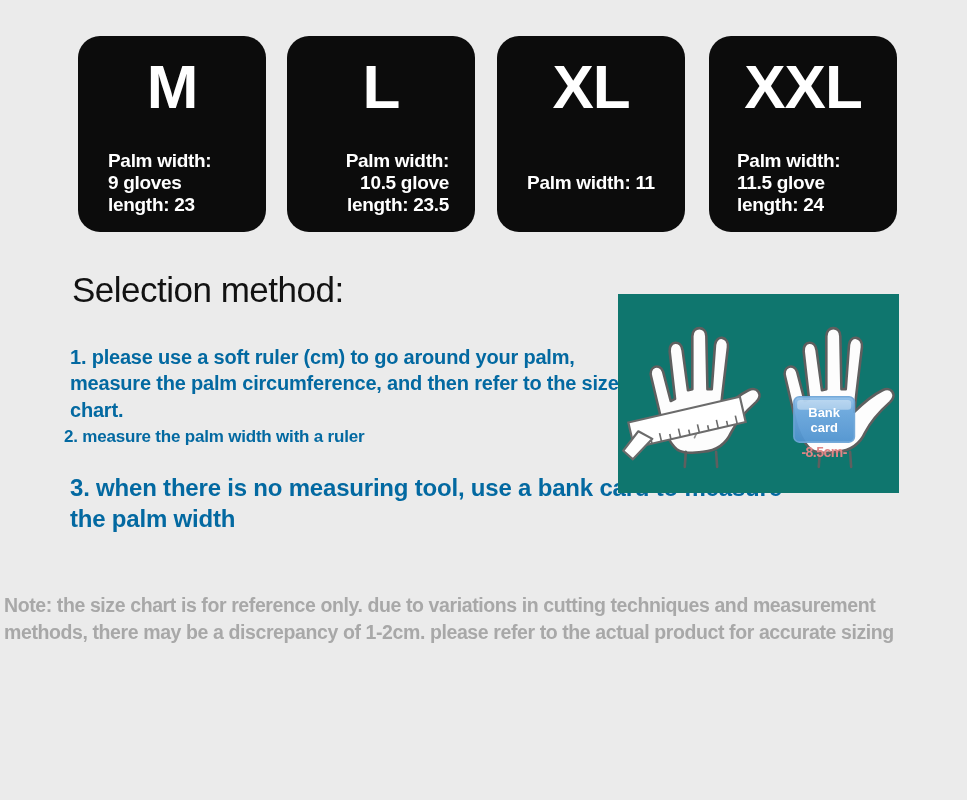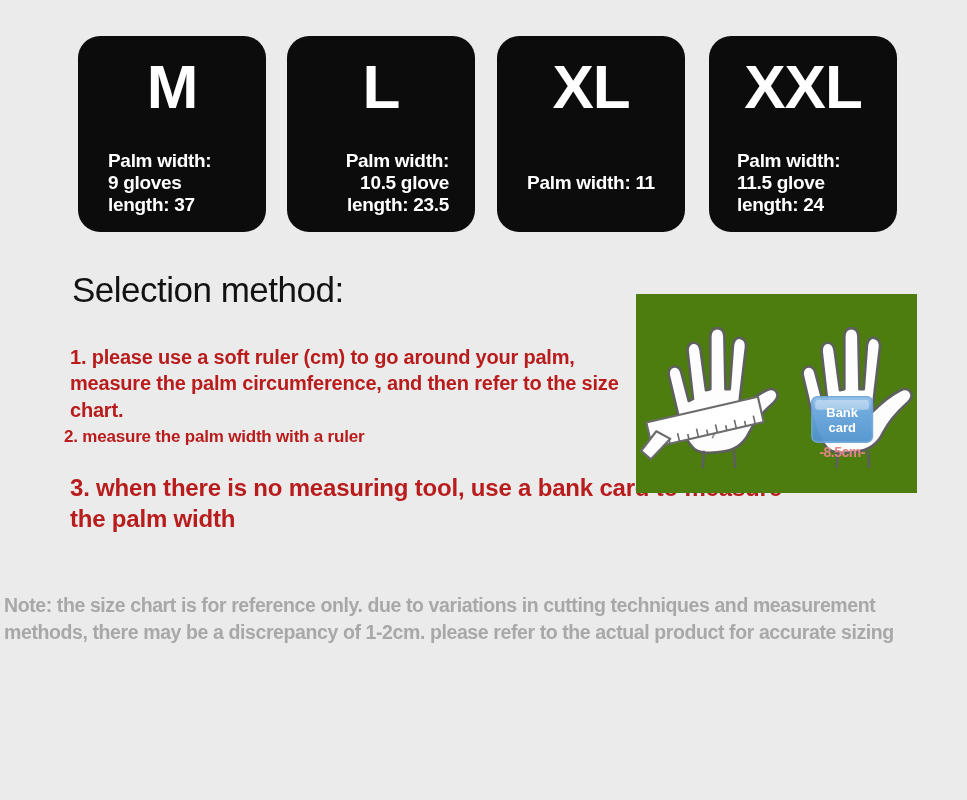--- a/index.html
+++ b/index.html
@@ -25,26 +25,26 @@
   }
   .card-m .card-details{padding-left:30px;text-align:left}
   .card-l .card-details{padding-right:26px;text-align:right}
   .card-xl .card-details{padding:0 5px;text-align:center}
   .card-xxl .card-details{padding-left:28px;text-align:left}
   
   .heading{
     position:absolute;left:72px;top:270px;margin:0;
     font-size:35px;font-weight:normal;letter-spacing:-0.5px;color:#121212;
   }
-  .step{position:absolute;margin:0;font-weight:bold;color:#b91c1c;}
+  .step{position:absolute;margin:0;font-weight:bold;color:#0369a1;}
   .step1{left:70px;top:344px;width:560px;font-size:20px;line-height:1.32;letter-spacing:-0.2px;}
   .step2{left:64px;top:427px;width:560px;font-size:17px;letter-spacing:-0.2px;}
   .step3{left:70px;top:473px;width:748px;font-size:24px;line-height:1.28;letter-spacing:-0.2px;}
   
-  .illus{position:absolute;left:636px;top:294px;width:281px;height:199px;background:#4d7c0f;}
+  .illus{position:absolute;left:618px;top:294px;width:281px;height:199px;background:#0f766e;}
   .hand-outline{fill:#fdfdfd;stroke:#5f5f5f;stroke-width:2.4;stroke-linejoin:round;stroke-linecap:round;}
   .wrist{fill:none;stroke:#5f5f5f;stroke-width:2.4;stroke-linecap:round;}
   .crease{fill:none;stroke:#909090;stroke-width:1.5;stroke-linecap:round;}
   .ruler{fill:#fff;stroke:#6b6b6b;stroke-width:2;}
   .ticks{stroke:#6b6b6b;stroke-width:1.5;fill:none;}
   .ruler-tail{fill:#fff;stroke:#6b6b6b;stroke-width:2;stroke-linejoin:round;}
   .bankcard{fill:url(#cardGrad);stroke:#6ea6d8;stroke-width:1.5;opacity:0.95;}
   .bankcard-shine{fill:rgba(255,255,255,0.38);}
   .card-text{fill:#ffffff;font-weight:bold;font-size:12px;text-anchor:middle;
     font-family:"Liberation Sans",sans-serif;}
@@ -59,21 +59,21 @@
 </head>
 <body>
 
 <div class="page">
 
   <div class="card card-m">
     <div class="card-size">M</div>
     <div class="card-details">
       <div>Palm width:</div>
       <div>9 gloves</div>
-      <div>length: 37</div>
+      <div>length: 23</div>
     </div>
   </div>
 
   <div class="card card-l">
     <div class="card-size">L</div>
     <div class="card-details">
       <div>Palm width:</div>
       <div>10.5 glove</div>
       <div>length: 23.5</div>
     </div>

